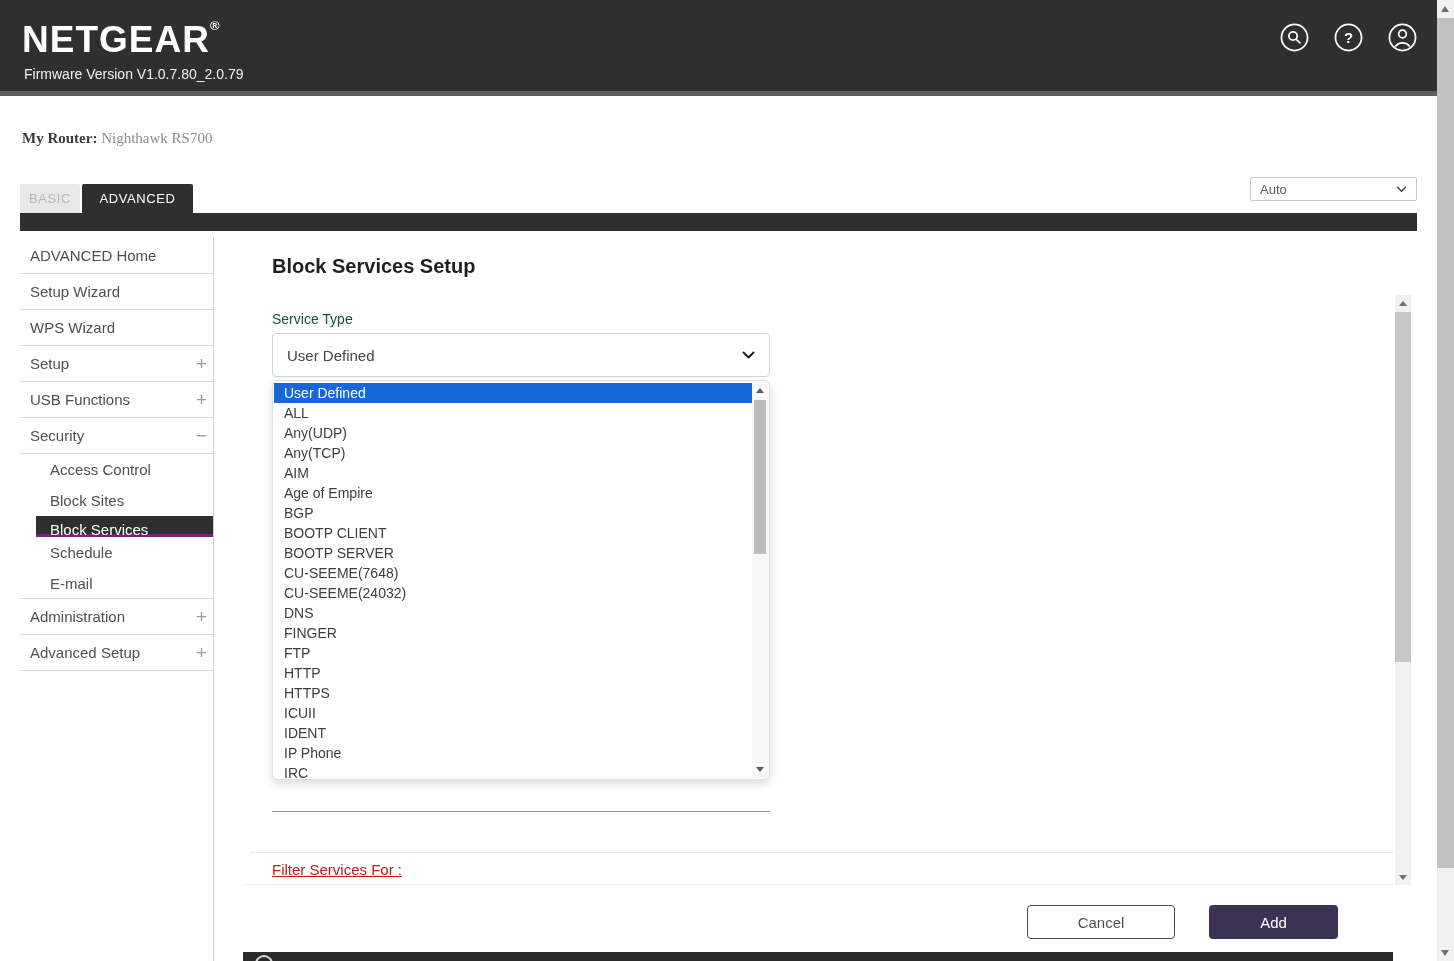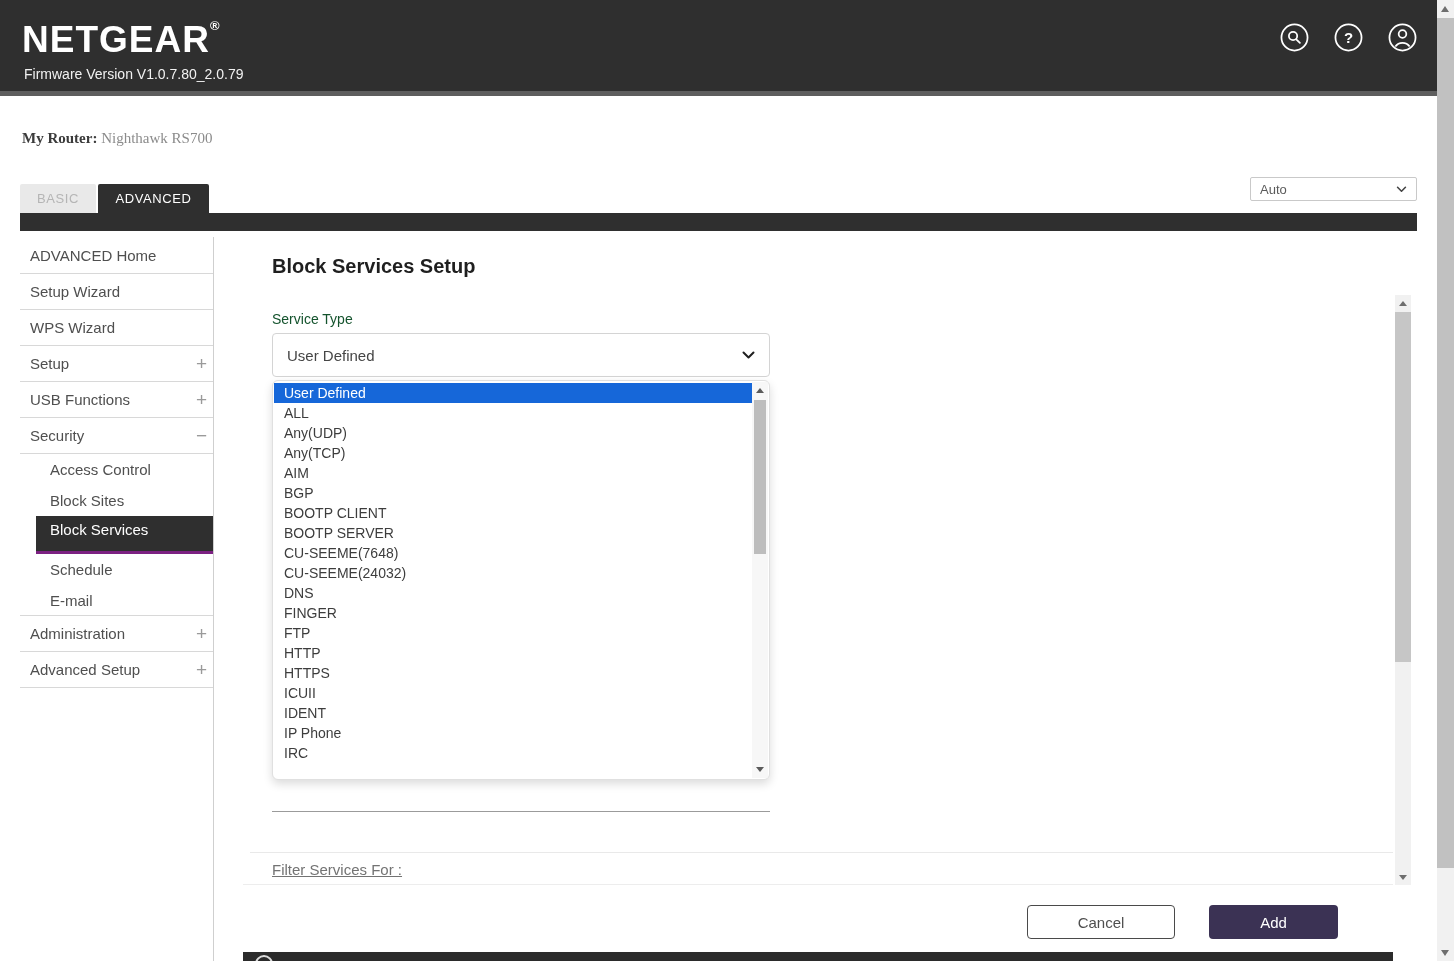--- a/index.html
+++ b/index.html
@@ -21,32 +21,32 @@
   .router-label { font-weight:700; color:#3b3b3b; }
   .router-name { color:#8b8b8b; }
   .lang-select { position:absolute; left:1250px; top:133px; width:167px; height:24px;
     border:1px solid #c9c9c9; border-radius:2px; background:#fff;
     display:flex; align-items:center; justify-content:space-between; padding:0 9px;
     font-size:13px; color:#5a5a5a; cursor:pointer;margin-top:44px; }
   
   .tabs { position:absolute; left:20px; top:184px; display:flex; gap:2px; }
   .tab { height:29px; display:flex; align-items:center; justify-content:center;
     font-size:13px; letter-spacing:.6px; cursor:pointer; border-radius:2px 2px 0 0; }
-  .tab-basic { width:76px; background:#e9e9e9; color:#b5b5b5; }
+  .tab-basic { width:60px; background:#e9e9e9; color:#b5b5b5; }
   .tab-advanced { width:111px; background:#2f2f2f; color:#fff; }
   .tabbar { position:absolute; left:20px; top:213px; width:1397px; height:18px; background:#2f2f2f; }
   
   .side-divider { position:absolute; left:213px; top:237px; width:1px; height:724px; background:#cfcfcf; }
   .sidebar { position:absolute; left:20px; top:238px; width:193px; font-size:15px; }
   .side-item { position:relative; height:36px; line-height:35px; border-bottom:1px solid #d8d8d8;
     padding-left:10px; color:#4f4f4f; cursor:pointer; }
   .side-item.sub { height:31px; line-height:31px; border-bottom:none; padding-left:30px; }
   .side-item.sub.last { border-bottom:1px solid #d8d8d8; }
   .side-item.selected { background:#2f2f2f; color:#fff; margin-left:16px; padding-left:14px;
-    height:38px; line-height:28px; border-bottom:3px solid #7c2182; }
+    height:21px; line-height:28px; border-bottom:3px solid #7c2182; }
   .expander { position:absolute; right:6px; top:0; color:#9a9a9a; font-size:19px; font-weight:400; }
   
   .page-title { position:absolute; left:272px; top:255px; font-size:20px; font-weight:700; color:#1f1f1f; }
   .field-label { position:absolute; left:272px; top:311px; font-size:14px; color:#14532d; }
   .select-box { position:absolute; left:272px; top:333px; width:498px; height:44px;
     border:1px solid #d4d4d4; border-radius:4px; background:#fff;
     display:flex; align-items:center; justify-content:space-between; padding:0 14px;
     font-size:15px; color:#454545; cursor:pointer; }
   .dropdown { position:absolute; left:272px; top:380px; width:498px; height:400px;
     background:#fff; border:1px solid #e0e0e0; border-radius:6px;
@@ -56,21 +56,21 @@
     white-space:nowrap; cursor:pointer; }
   .dd-option.highlighted { background:#1667d9; color:#fff; }
   .dd-scroll { position:absolute; top:1px; right:1px; bottom:1px; width:16px; background:#f7f7f7; }
   .dd-thumb { position:absolute; left:2px; top:18px; width:12px; height:154px; background:#bdbdbd; }
   .arr-up, .arr-dn { position:absolute; left:4px; width:0; height:0;
     border-left:4px solid transparent; border-right:4px solid transparent; }
   .arr-up { top:6px; border-bottom:5px solid #5a5a5a; }
   .arr-dn { bottom:6px; border-top:5px solid #5a5a5a; }
   .divider-mid { position:absolute; left:272px; top:811px; width:498px; height:1px; background:#9b9b9b; }
   .divider-light { position:absolute; left:250px; top:852px; width:1143px; height:1px; background:#e9e9e9; }
-  .filter-link { position:absolute; left:272px; top:861px; font-size:15px; color:#737373;
+  .filter-link { position:absolute; left:272px; top:861px; font-size:15px; color:#b91c1c;
     text-decoration:underline; cursor:pointer; }
   
   .footer-line { position:absolute; left:243px; top:884px; width:1150px; height:1px; background:#ededed; }
   .btn { position:absolute; top:905px; height:34px; border-radius:4px; font-size:15px;
     display:flex; align-items:center; justify-content:center; cursor:pointer;
     font-family:"Liberation Sans", sans-serif; }
   .btn-cancel { left:1027px; width:148px; background:#fff; border:1px solid #4a4a4a; color:#4f4f4f; }
   .btn-add { left:1209px; width:129px; background:#3b3254; border:none; color:#fff; }
   .bottom-bar { position:absolute; left:243px; top:952px; width:1150px; height:9px; background:#2b2b2b; overflow:hidden; }
   .bottom-bubble { position:absolute; left:12px; top:3px; width:18px; height:18px; border-radius:50%;
@@ -163,20 +163,21 @@
     </svg>
 </div>
 
 <div class="dropdown">
   <div class="dd-list">
       <div class="dd-option highlighted">User Defined</div>
       <div class="dd-option">ALL</div>
       <div class="dd-option">Any(UDP)</div>
       <div class="dd-option">Any(TCP)</div>
       <div class="dd-option">AIM</div>
+      <div class="dd-option">Age of Empire</div>
       <div class="dd-option">BGP</div>
       <div class="dd-option">BOOTP CLIENT</div>
       <div class="dd-option">BOOTP SERVER</div>
       <div class="dd-option">CU-SEEME(7648)</div>
       <div class="dd-option">CU-SEEME(24032)</div>
       <div class="dd-option">DNS</div>
       <div class="dd-option">FINGER</div>
       <div class="dd-option">FTP</div>
       <div class="dd-option">HTTP</div>
       <div class="dd-option">HTTPS</div>

